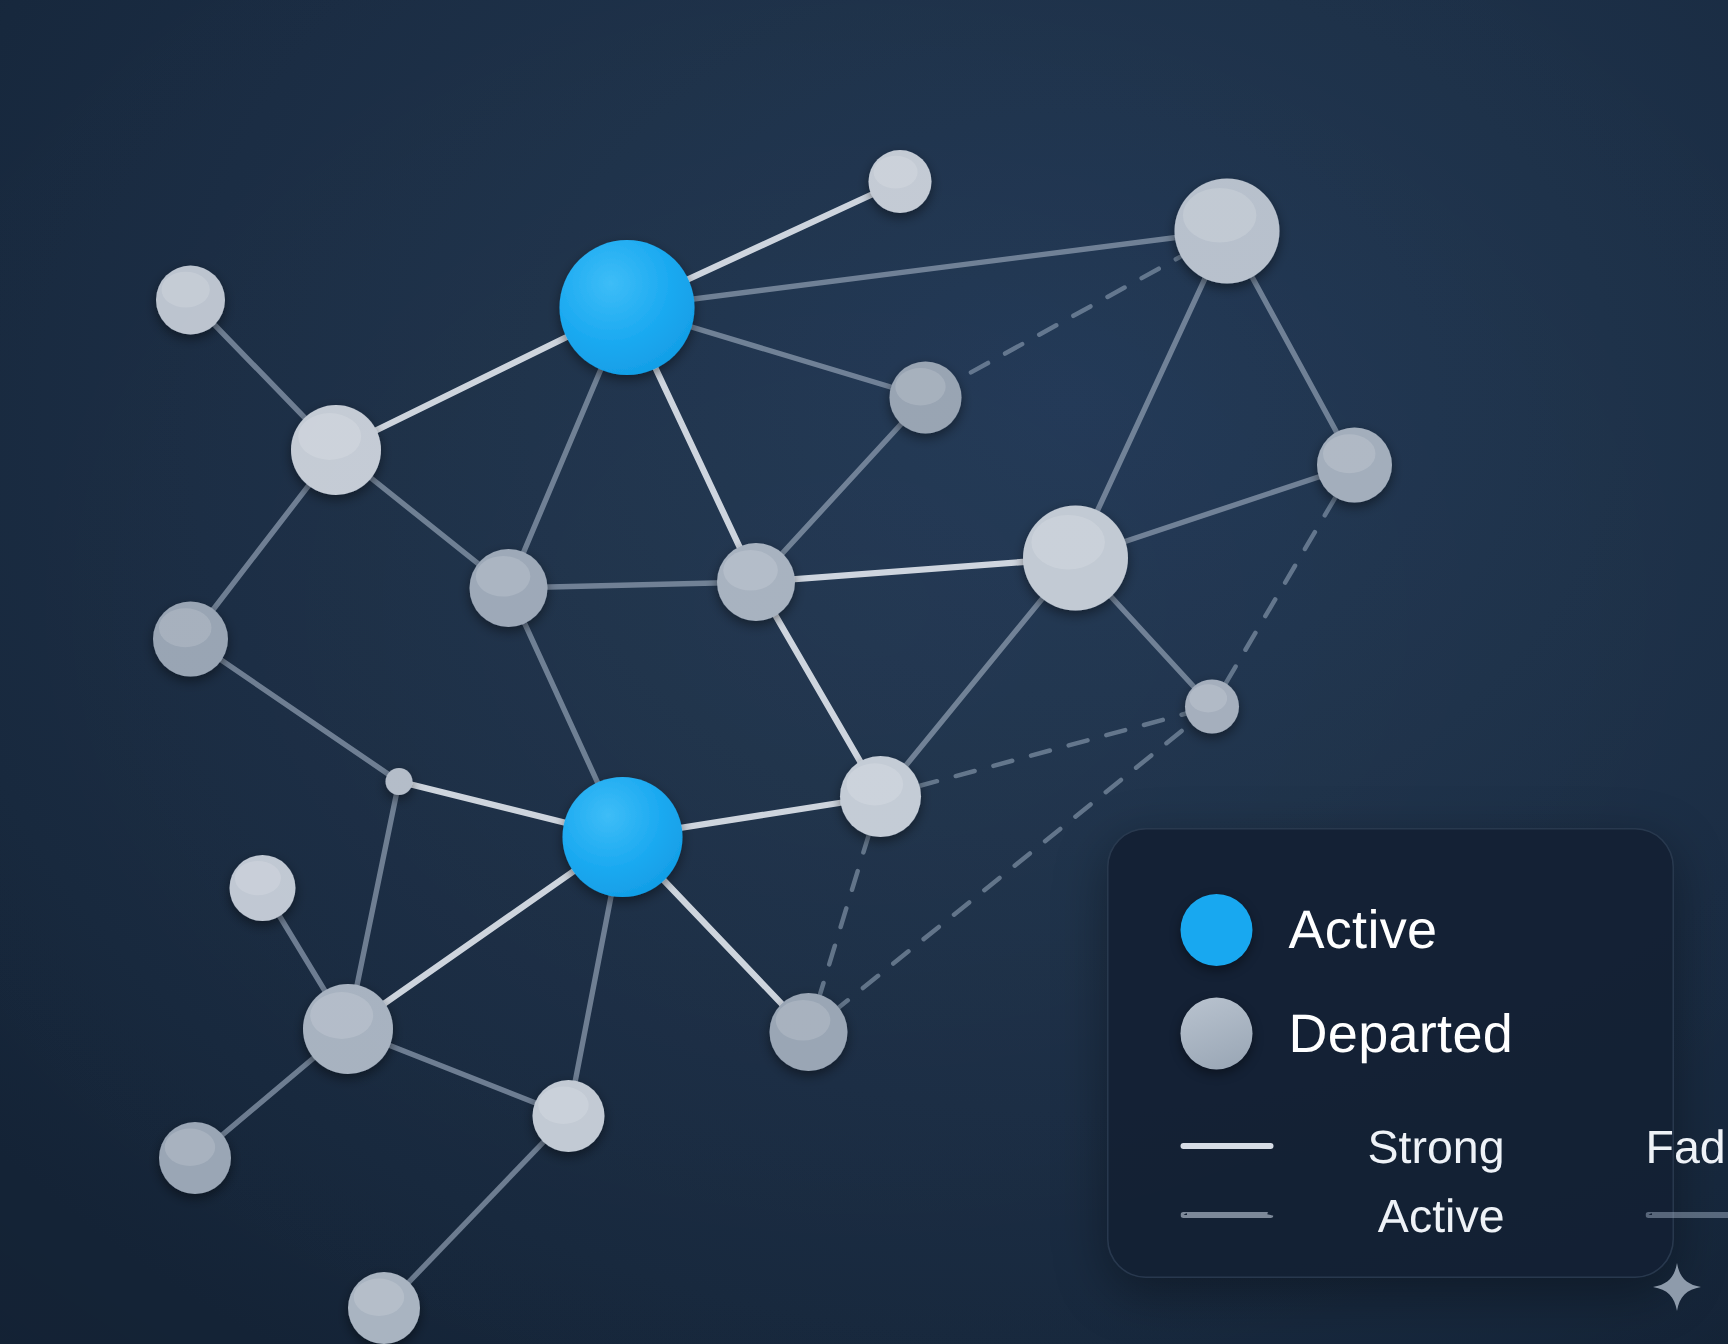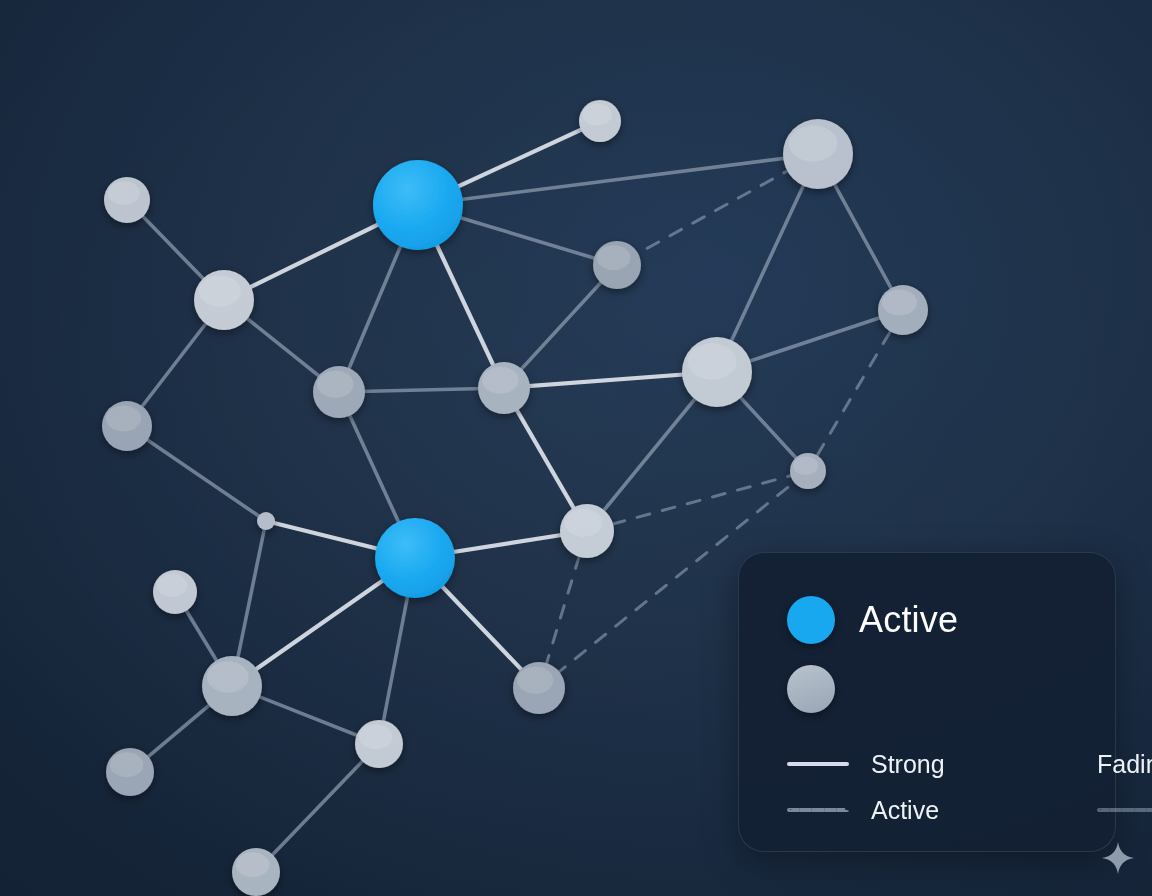--- a/index.html
+++ b/index.html
@@ -102,23 +102,24 @@
     height: 0;
     border-top: 4px dashed rgba(190, 202, 216, 0.62);
   }
   .line-sample.dashed-dim {
     height: 0;
     border-top: 4px dashed rgba(170, 186, 205, 0.46);
   }
 
   .legend-line-label {
     color: #eef2f7;
-    font-size: 25px;
+    font-size: 31px;
     line-height: 1;
     white-space: nowrap;
+    text-align: right;
   }
 
   
   #sparkle {
     position: absolute;
     left: 1101px;
     top: 841px;
     width: 34px;
     height: 34px;
   }
@@ -223,20 +224,21 @@
 
   <div id="legend">
 
     <div class="legend-node-row">
       <div class="swatch active"></div>
       <div class="legend-node-label">Active</div>
     </div>
 
     <div class="legend-node-row">
       <div class="swatch departed"></div>
+      <div class="legend-node-label">Departed</div>
     </div>
 
     <div class="legend-lines">
       <div class="line-sample solid"></div>
       <div class="legend-line-label">Strong</div>
       <div></div>
       <div class="legend-line-label">Fading</div>
 
       <div class="line-sample dashed"></div>
       <div class="legend-line-label">Active</div>

